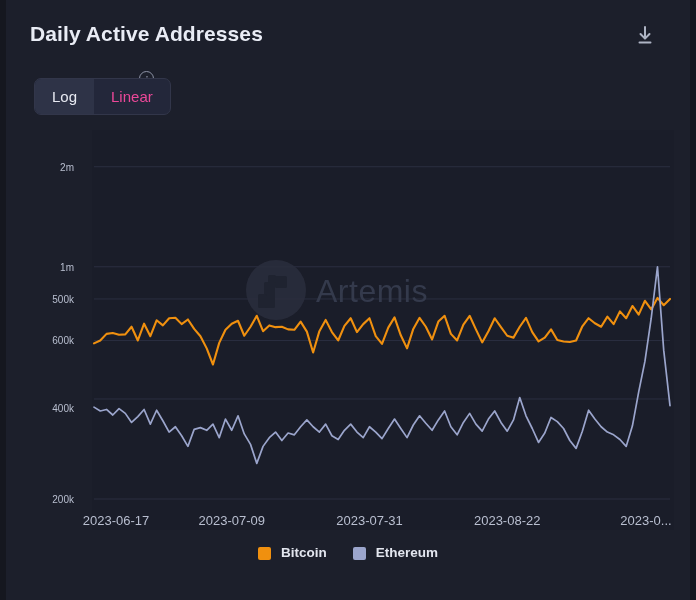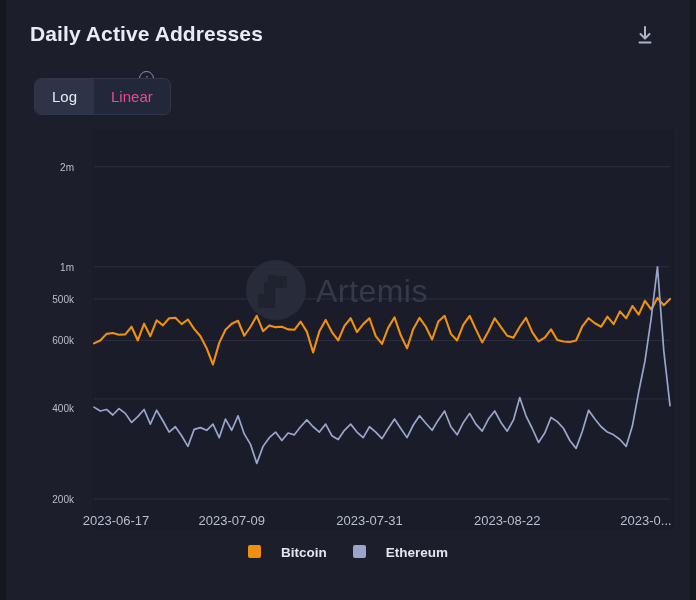--- a/index.html
+++ b/index.html
@@ -143,22 +143,22 @@
     position: absolute;
     left: 0;
     right: 0;
     top: 545px;
     display: flex;
     justify-content: center;
     gap: 26px;
   }
   .legend-item {
     display: flex;
-    align-items: flex-start;
-    gap: 20px;
+    align-items: flex-end;
+    gap: 10px;
     cursor: pointer;
   }
   .legend-swatch {
     width: 13px;
     height: 13px;
     border-radius: 2px;
   }
   .legend-label {
     color: #e3e6ef;
     font-size: 13.5px;

